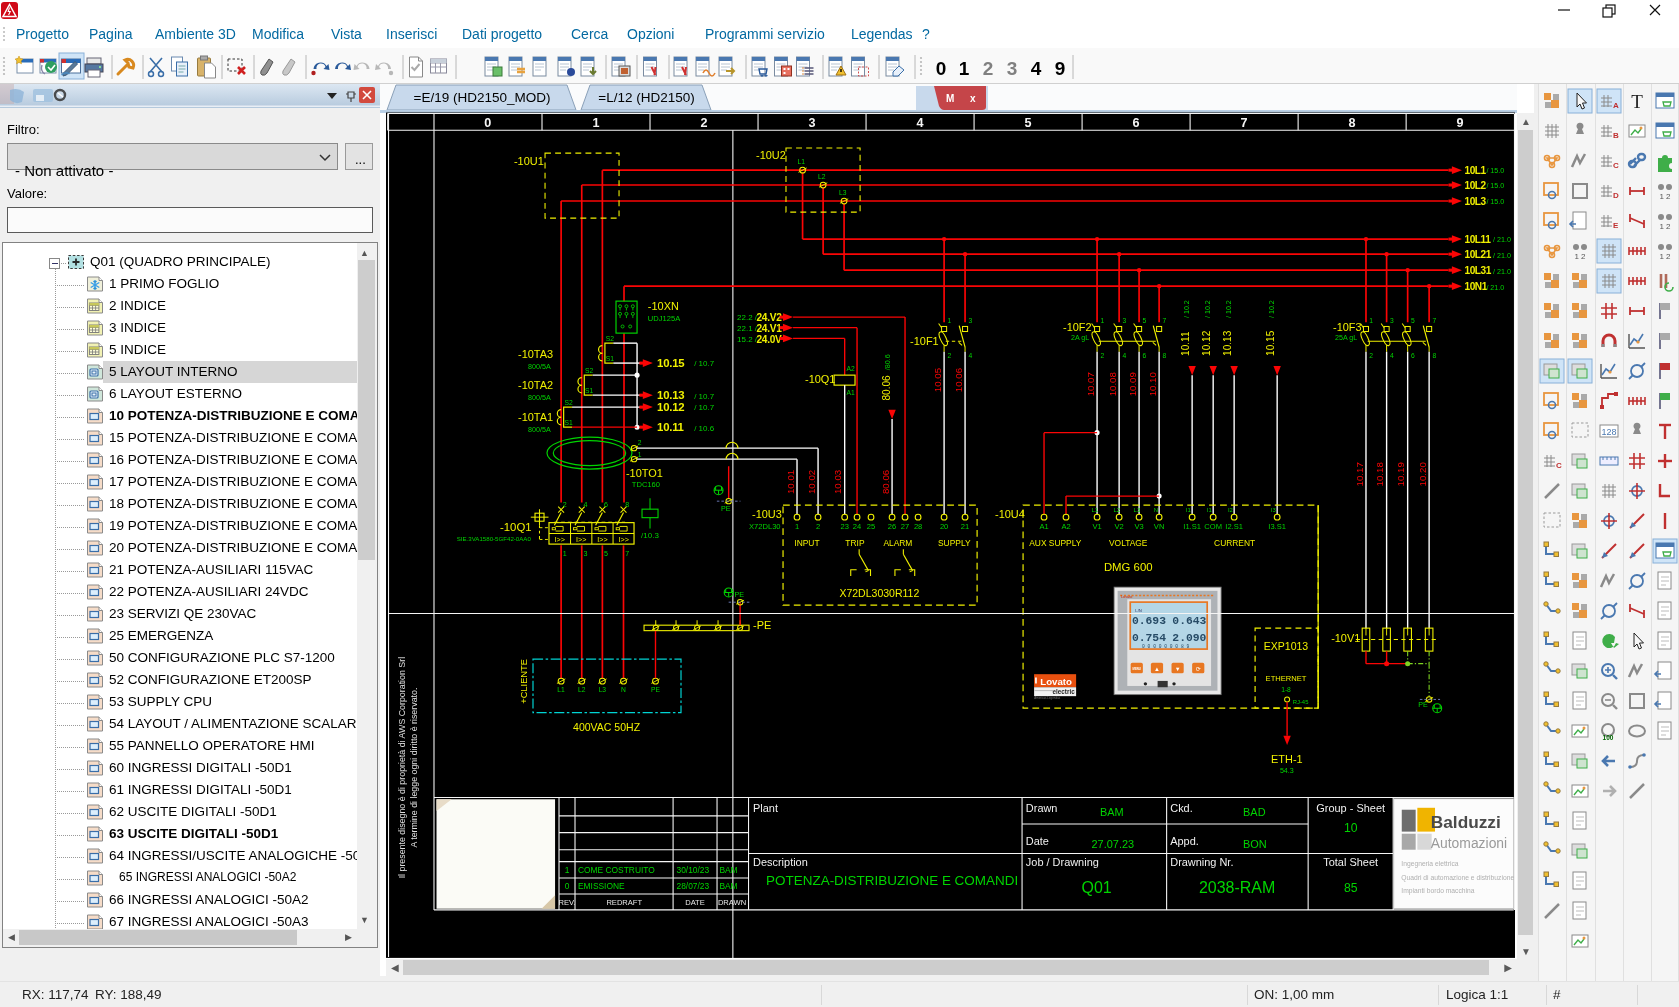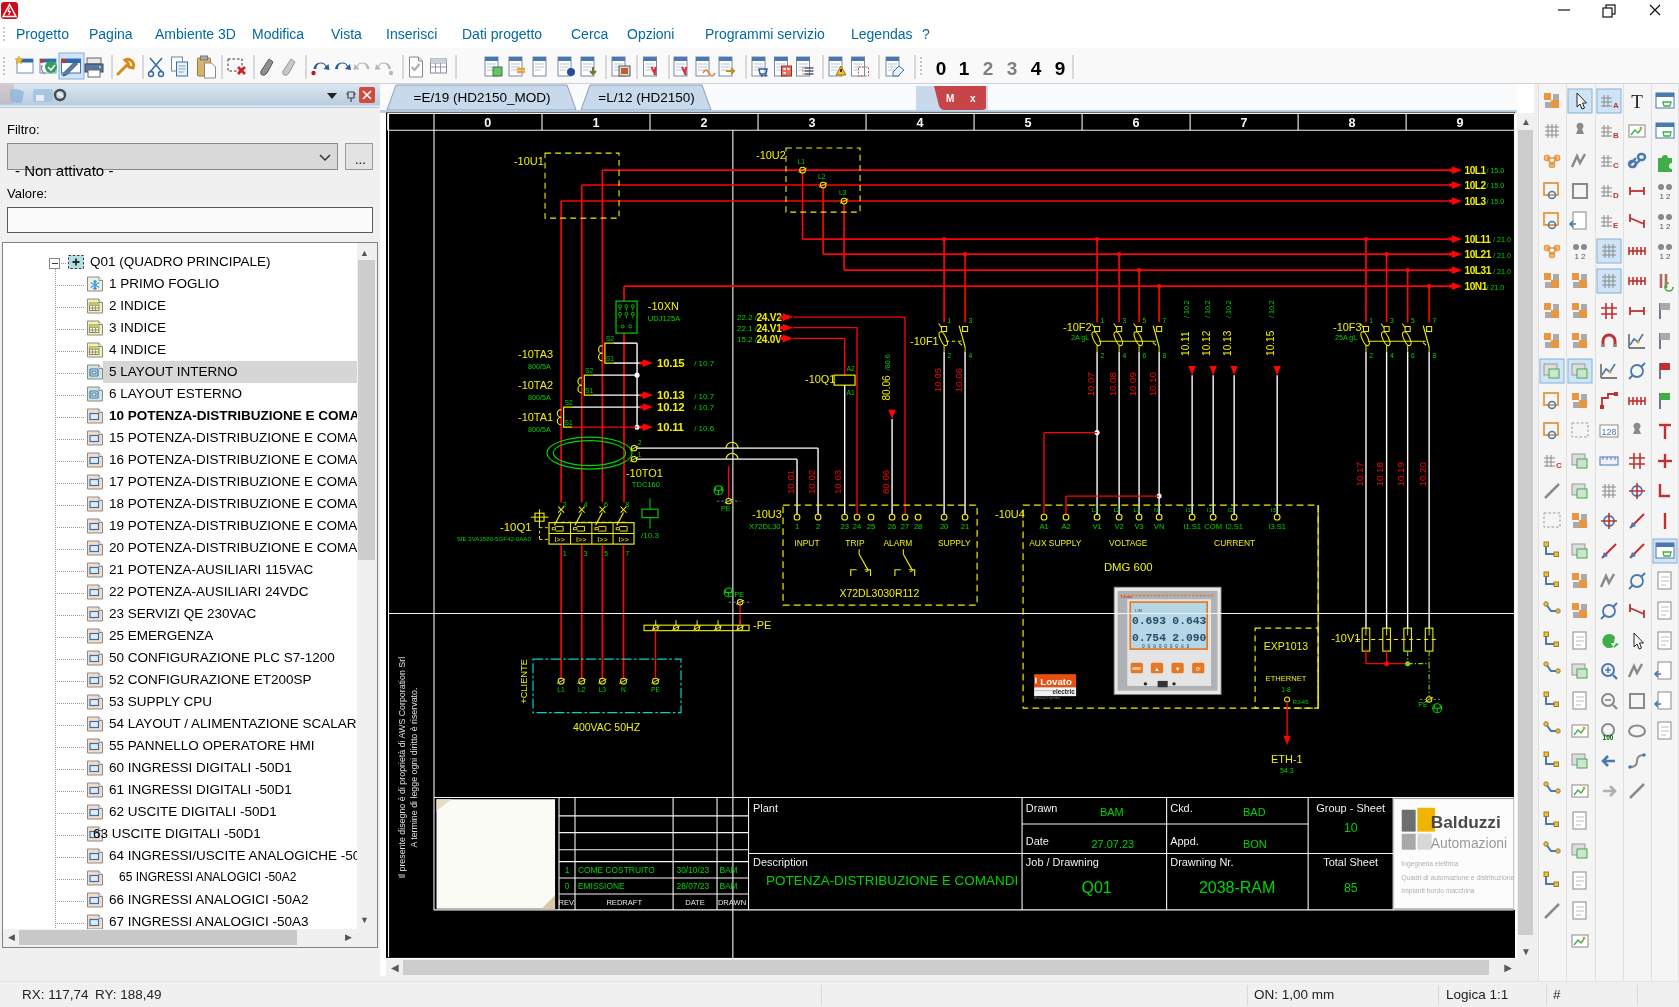--- a/index.html
+++ b/index.html
@@ -381,21 +381,21 @@
 <div style="position:absolute;left:106px;top:55px;font-size:13.5px;font-weight:normal;white-space:nowrap">2 INDICE</div>
 <div style="position:absolute;left:52px;top:86px;width:30px;height:1px;background-image:repeating-linear-gradient(90deg,#999 0 1px,transparent 1px 2px)"></div>
 <svg style="position:absolute;left:83px;top:77px" width="18" height="16">
           <use href="#i-indice"></use>
         </svg>
 <div style="position:absolute;left:106px;top:77px;font-size:13.5px;font-weight:normal;white-space:nowrap">3 INDICE</div>
 <div style="position:absolute;left:52px;top:108px;width:30px;height:1px;background-image:repeating-linear-gradient(90deg,#999 0 1px,transparent 1px 2px)"></div>
 <svg style="position:absolute;left:83px;top:99px" width="18" height="16">
           <use href="#i-indice"></use>
         </svg>
-<div style="position:absolute;left:106px;top:99px;font-size:13.5px;font-weight:normal;white-space:nowrap">4 INDICE</div>
+<div style="position:absolute;left:106px;top:99px;font-size:13.5px;font-weight:normal;white-space:nowrap">5 INDICE</div>
 <div style="position:absolute;left:52px;top:130px;width:30px;height:1px;background-image:repeating-linear-gradient(90deg,#999 0 1px,transparent 1px 2px)"></div>
 <div style="position:absolute;left:100px;top:118px;width:255px;height:22px;background:#d6d6d6"></div>
 <svg style="position:absolute;left:83px;top:121px" width="18" height="16">
           <use href="#i-layout"></use>
         </svg>
 <div style="position:absolute;left:106px;top:121px;font-size:13.5px;font-weight:normal;white-space:nowrap">5 LAYOUT INTERNO</div>
 <div style="position:absolute;left:52px;top:152px;width:30px;height:1px;background-image:repeating-linear-gradient(90deg,#999 0 1px,transparent 1px 2px)"></div>
 <svg style="position:absolute;left:83px;top:143px" width="18" height="16">
           <use href="#i-layout"></use>
         </svg>
@@ -492,21 +492,21 @@
 <div style="position:absolute;left:106px;top:539px;font-size:13.5px;font-weight:normal;white-space:nowrap">61 INGRESSI DIGITALI -50D1</div>
 <div style="position:absolute;left:52px;top:570px;width:30px;height:1px;background-image:repeating-linear-gradient(90deg,#999 0 1px,transparent 1px 2px)"></div>
 <svg style="position:absolute;left:83px;top:561px" width="18" height="16">
           <use href="#i-schem"></use>
         </svg>
 <div style="position:absolute;left:106px;top:561px;font-size:13.5px;font-weight:normal;white-space:nowrap">62 USCITE DIGITALI -50D1</div>
 <div style="position:absolute;left:52px;top:592px;width:30px;height:1px;background-image:repeating-linear-gradient(90deg,#999 0 1px,transparent 1px 2px)"></div>
 <svg style="position:absolute;left:83px;top:583px" width="18" height="16">
           <use href="#i-schem"></use>
         </svg>
-<div style="position:absolute;left:90px;top:583px;font-size:13.5px;font-weight:normal;white-space:nowrap">63 USCITE DIGITALI -50D1</div>
+<div style="position:absolute;left:106px;top:583px;font-size:13.5px;font-weight:bold;white-space:nowrap">63 USCITE DIGITALI -50D1</div>
 <div style="position:absolute;left:52px;top:614px;width:30px;height:1px;background-image:repeating-linear-gradient(90deg,#999 0 1px,transparent 1px 2px)"></div>
 <svg style="position:absolute;left:83px;top:605px" width="18" height="16">
           <use href="#i-schem"></use>
         </svg>
 <div style="position:absolute;left:106px;top:605px;font-size:13.5px;font-weight:normal;white-space:nowrap">64 INGRESSI/USCITE ANALOGICHE -50A1</div>
 <div style="position:absolute;left:52px;top:636px;width:30px;height:1px;background-image:repeating-linear-gradient(90deg,#999 0 1px,transparent 1px 2px)"></div>
 <svg style="position:absolute;left:83px;top:627px" width="18" height="16">
           <use href="#i-schem"></use>
         </svg>
 <div style="position:absolute;left:116px;top:627px;font-size:12px;font-weight:normal;white-space:nowrap">65 INGRESSI ANALOGICI -50A2</div>

